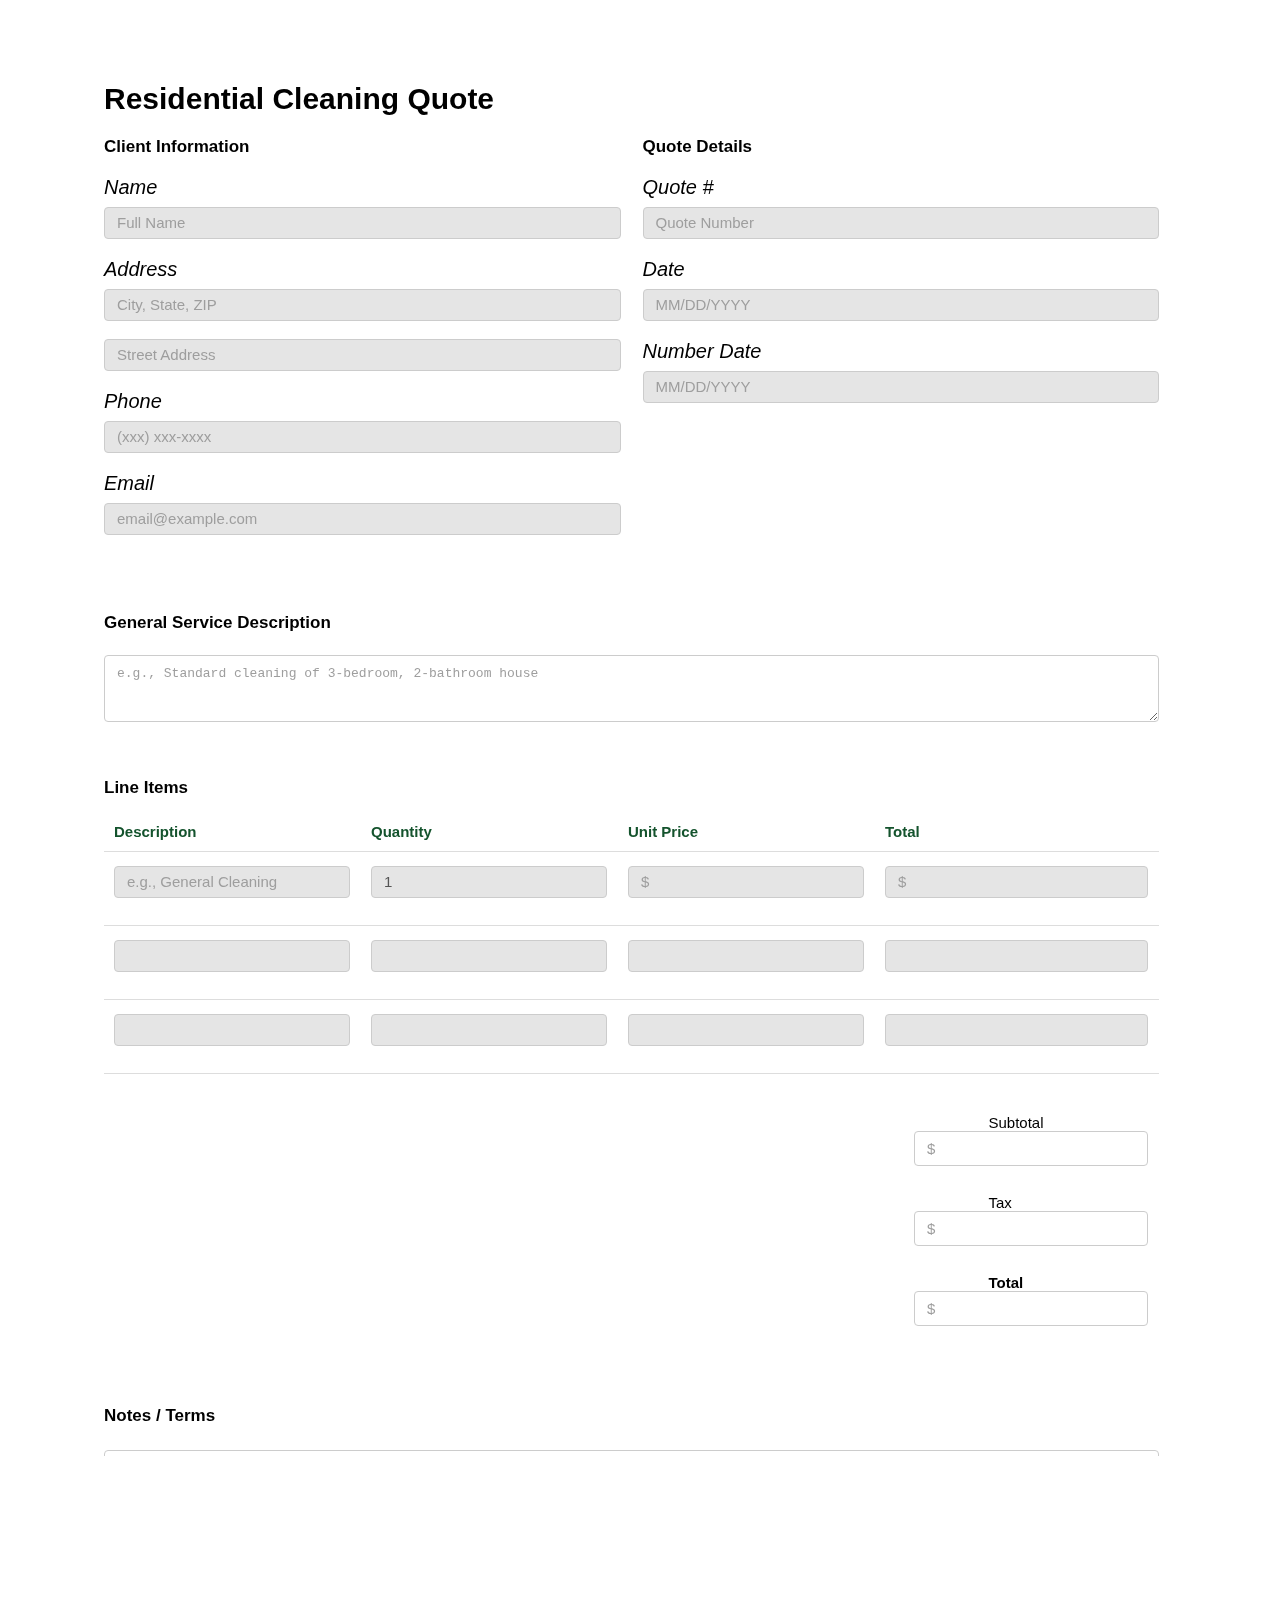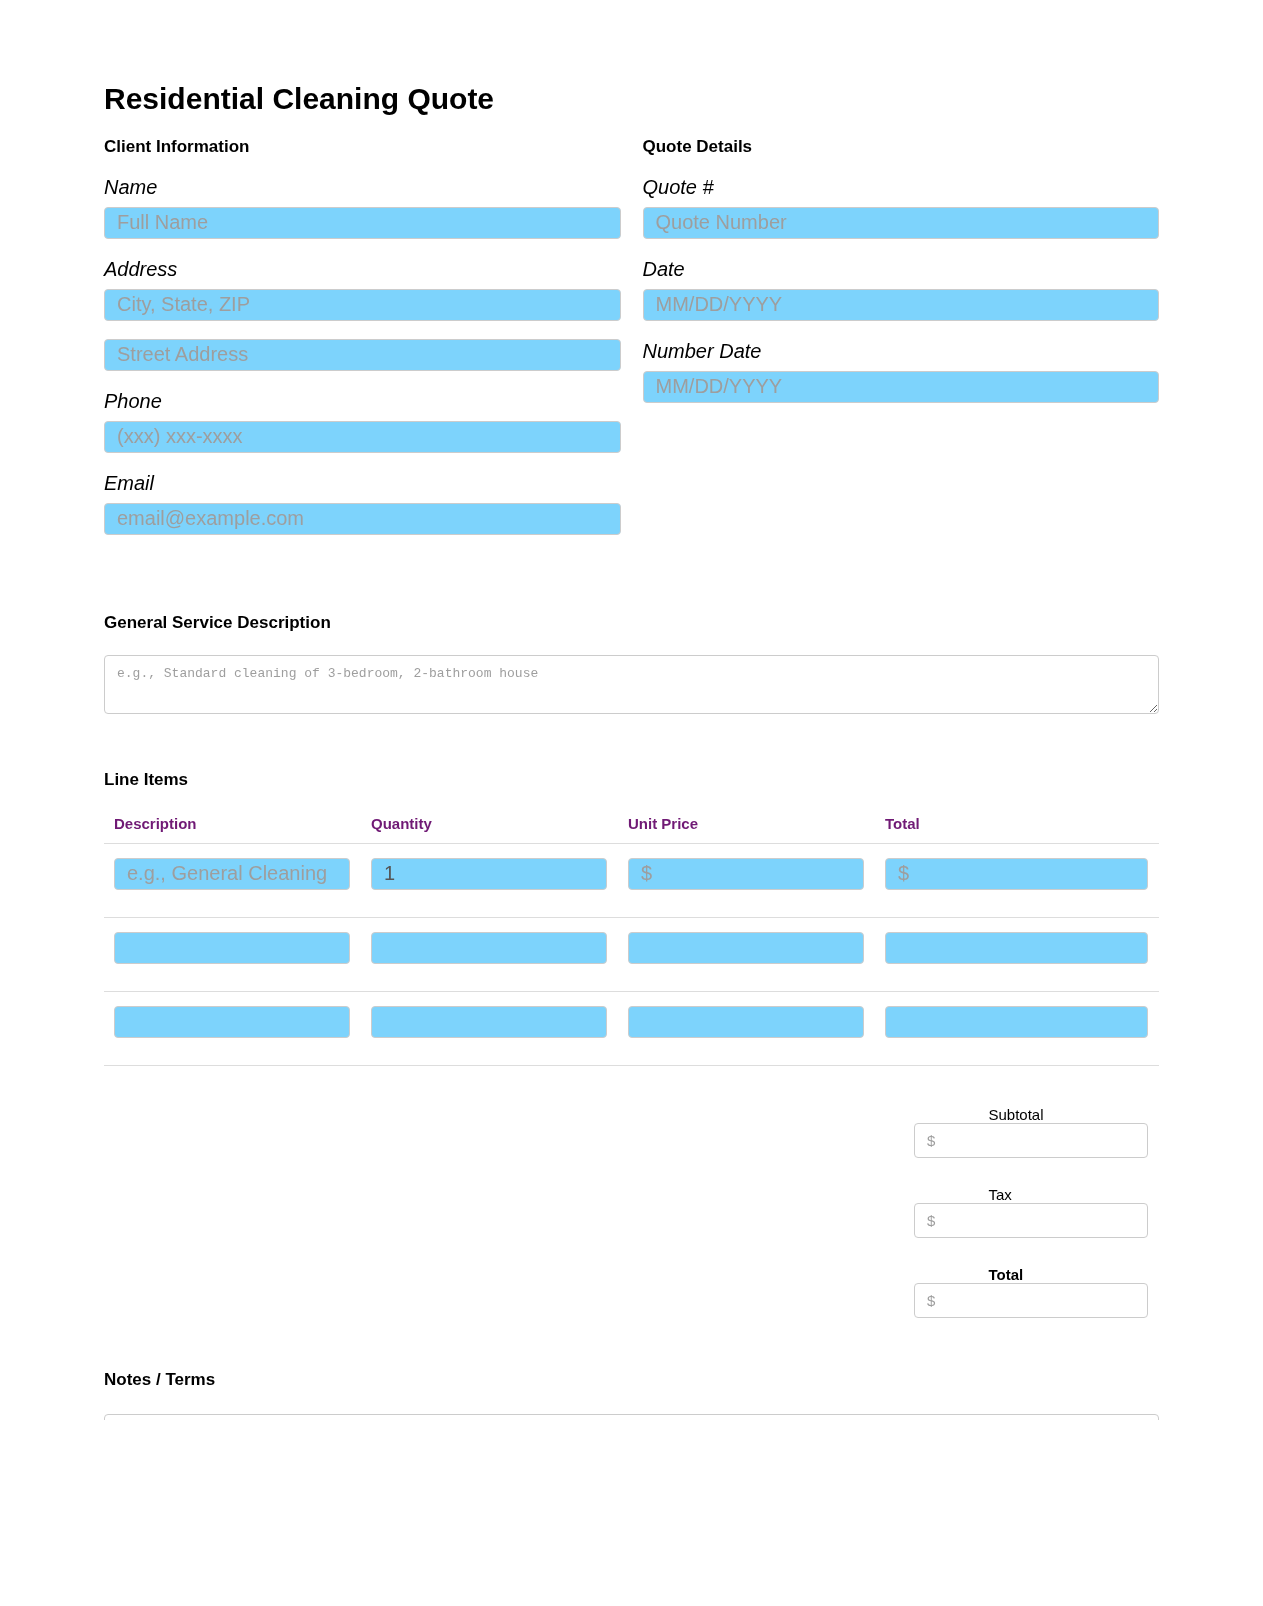--- a/index.html
+++ b/index.html
@@ -41,34 +41,34 @@
     font-style: italic;
   }
   .text-input {
     display: block;
     width: 100%;
     height: 32px;
     padding: 6px 12px;
     border: 1px solid #cccccc;
     border-radius: 4px;
     font-family: "Liberation Sans", sans-serif;
-    font-size: 20px;
+    font-size: 15px;
     color: #555555;
-    background: #7dd3fc;
+    background: #e5e5e5;
     outline: none;
   }
   .field-gap { margin-bottom: 18px; }
   input::placeholder, textarea::placeholder { color: #9e9e9e; opacity: 1; }
 
   .desc-section { margin-top: 60px; }
   .desc-section h2 { margin-bottom: 22px; }
   .desc-textarea {
     display: block;
     width: 100%;
-    height: 59px;
+    height: 67px;
     padding: 10px 12px;
     border: 1px solid #cccccc;
     border-radius: 4px;
     font-family: "Liberation Mono", "DejaVu Sans Mono", monospace;
     font-size: 13px;
     color: #555555;
     resize: both;
     outline: none;
   }
 
@@ -80,21 +80,21 @@
     table-layout: fixed;
   }
   table.items col.c-std { width: 24.36%; }
   table.items col.c-last { width: 26.92%; }
   table.items th {
     text-align: left;
     font-size: 15px;
     font-weight: bold;
     padding: 0 10px 11px 10px;
     border-bottom: 1px solid #dddddd;
-    color: #701a75;
+    color: #14532d;
   }
   table.items td {
     padding: 14px 11px 27px 10px;
     border-bottom: 1px solid #dddddd;
   }
   table.items .text-input { margin: 0; }
 
   .totals { margin-top: 40px; display: flex; flex-direction: column; align-items: flex-end; }
   .total-row {
     display: flex;
@@ -116,21 +116,21 @@
     height: 35px;
     padding: 6px 12px;
     border: 1px solid #cccccc;
     border-radius: 4px;
     font-family: "Liberation Sans", sans-serif;
     font-size: 15px;
     color: #555555;
     outline: none;
   }
 
-  .notes-section { margin-top: 52px; }
+  .notes-section { margin-top: 80px; }
   .notes-section h2 { margin-bottom: 24px; }
   .notes-clip { height: 6px; overflow: hidden; }
   .notes-textarea {
     display: block;
     width: 100%;
     height: 48px;
     border: 1px solid #cccccc;
     border-radius: 4px;
     background: #fff;
     font-family: "Liberation Sans", sans-serif;

